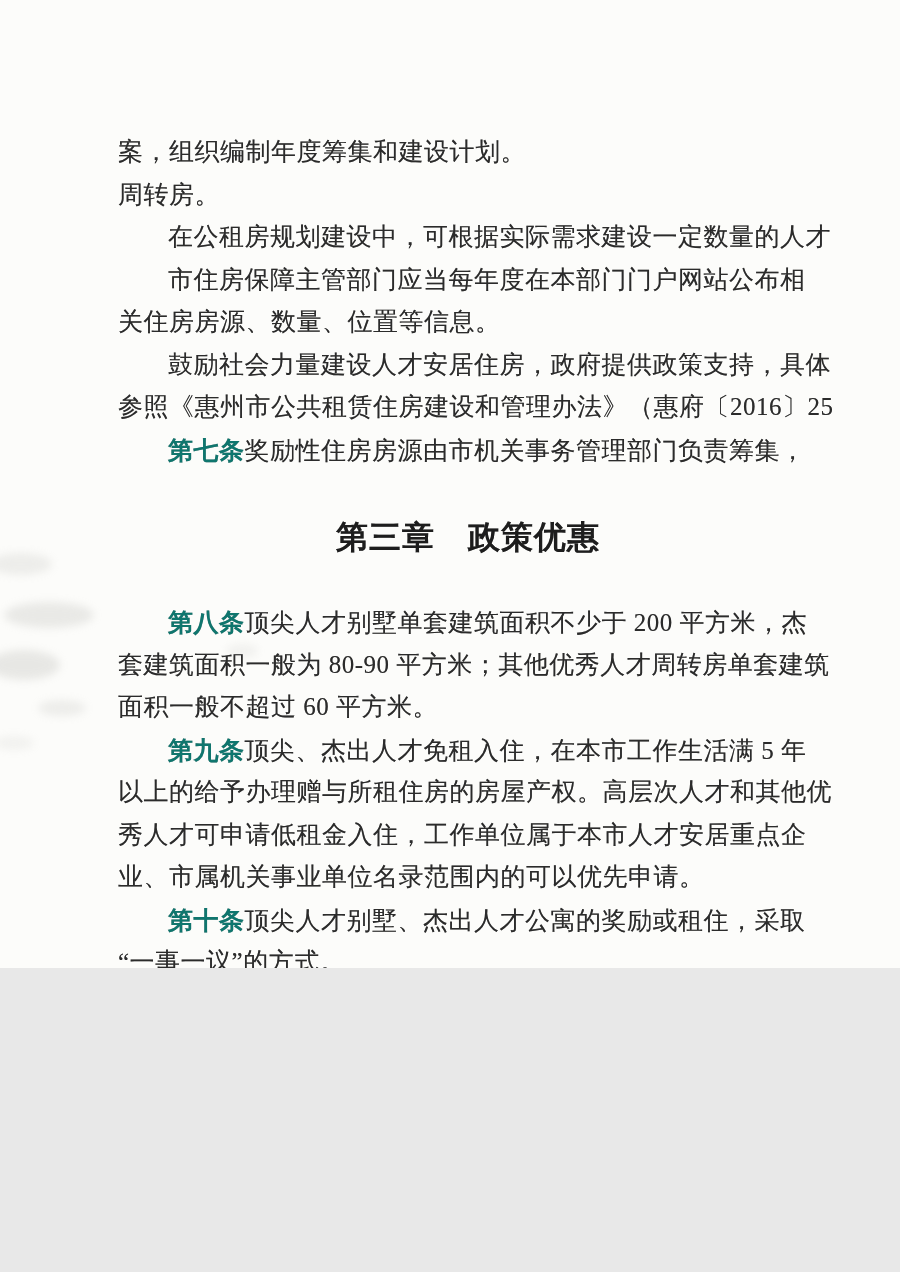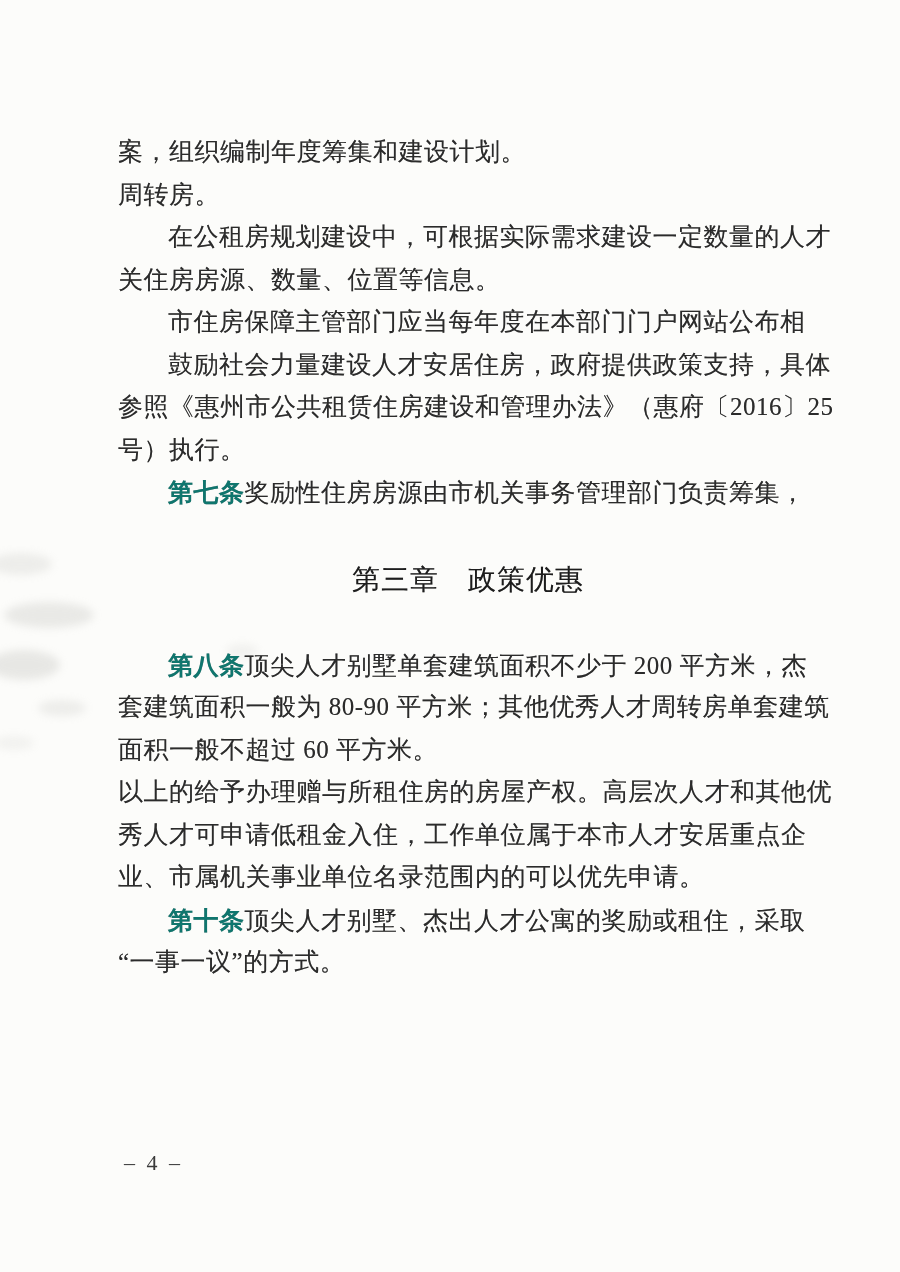--- a/index.html
+++ b/index.html
@@ -3,21 +3,21 @@
 <meta charset="utf-8">
 <style>
   html, body {
     margin: 0;
     padding: 0;
     background: #e8e8e8;
   }
   .page {
     position: relative;
     width: 900px;
-    height: 1272px;
+    height: 968px;
     margin: 0 auto;
     background: #fcfcfa;
     overflow: hidden;
     font-family: "Liberation Serif", "DejaVu Serif", serif;
     color: #2b2b2b;
   }
   .text-block {
     position: absolute;
     left: 118px;
     top: 131px;
@@ -38,22 +38,22 @@
     font-family: "Liberation Sans", "DejaVu Sans", sans-serif;
     font-weight: 700;
     color: #0f766e;
   }
   .chapter-heading {
     height: 42px;
     line-height: 42px;
     margin: 45px 0 43px 0;
     text-align: center;
     font-family: "Liberation Sans", "DejaVu Sans", sans-serif;
-    font-weight: 400;
-    font-size: 28px;
+    font-weight: 700;
+    font-size: 32px;
     letter-spacing: 1px;
     color: #1d1d1d;
     text-shadow: 0 0 0.6px rgba(30,30,30,0.5);
   }
   .page-number {
     position: absolute;
     left: 124px;
     top: 1148px;
     height: 30px;
     line-height: 30px;
@@ -84,32 +84,32 @@
   <div class="smudge s3"></div>
   <div class="smudge s4"></div>
   <div class="smudge s5"></div>
   <div class="smudge s6"></div>
 
   <div class="text-block">
 
     <div class="line"><span>案，组织编制年度筹集和建设计划。</span></div>
     <div class="line"><span>周转房。</span></div>
     <div class="line indent"><span>在公租房规划建设中，可根据实际需求建设一定数量的人才</span></div>
+    <div class="line indent"><span>市住房保障主管部门应当每年度在本部门门户网站公布相</span></div>
     <div class="line"><span>关住房房源、数量、位置等信息。</span></div>
-    <div class="line indent"><span>市住房保障主管部门应当每年度在本部门门户网站公布相</span></div>
     <div class="line indent"><span>鼓励社会力量建设人才安居住房，政府提供政策支持，具体</span></div>
     <div class="line"><span>参照《惠州市公共租赁住房建设和管理办法》（惠府〔2016〕25</span></div>
-    <div class="line"><span>号）执行。</span></div>
     <div class="line indent"><span class="term">第七条</span><span>奖励性住房房源由市机关事务管理部门负责筹集，</span></div>
 
     <div class="chapter-heading">第三章　政策优惠</div>
 
     <div class="line indent"><span class="term">第八条</span><span>顶尖人才别墅单套建筑面积不少于 200 平方米，杰</span></div>
     <div class="line"><span>套建筑面积一般为 80-90 平方米；其他优秀人才周转房单套建筑</span></div>
     <div class="line"><span>面积一般不超过 60 平方米。</span></div>
+    <div class="line indent"><span class="term">第九条</span><span>顶尖、杰出人才免租入住，在本市工作生活满 5 年</span></div>
     <div class="line"><span>以上的给予办理赠与所租住房的房屋产权。高层次人才和其他优</span></div>
     <div class="line"><span>秀人才可申请低租金入住，工作单位属于本市人才安居重点企</span></div>
     <div class="line"><span>业、市属机关事业单位名录范围内的可以优先申请。</span></div>
     <div class="line indent"><span class="term">第十条</span><span>顶尖人才别墅、杰出人才公寓的奖励或租住，采取</span></div>
     <div class="line"><span>“一事一议”的方式。</span></div>
 
   </div>
 
   <div class="page-number">– 4 –</div>
 

